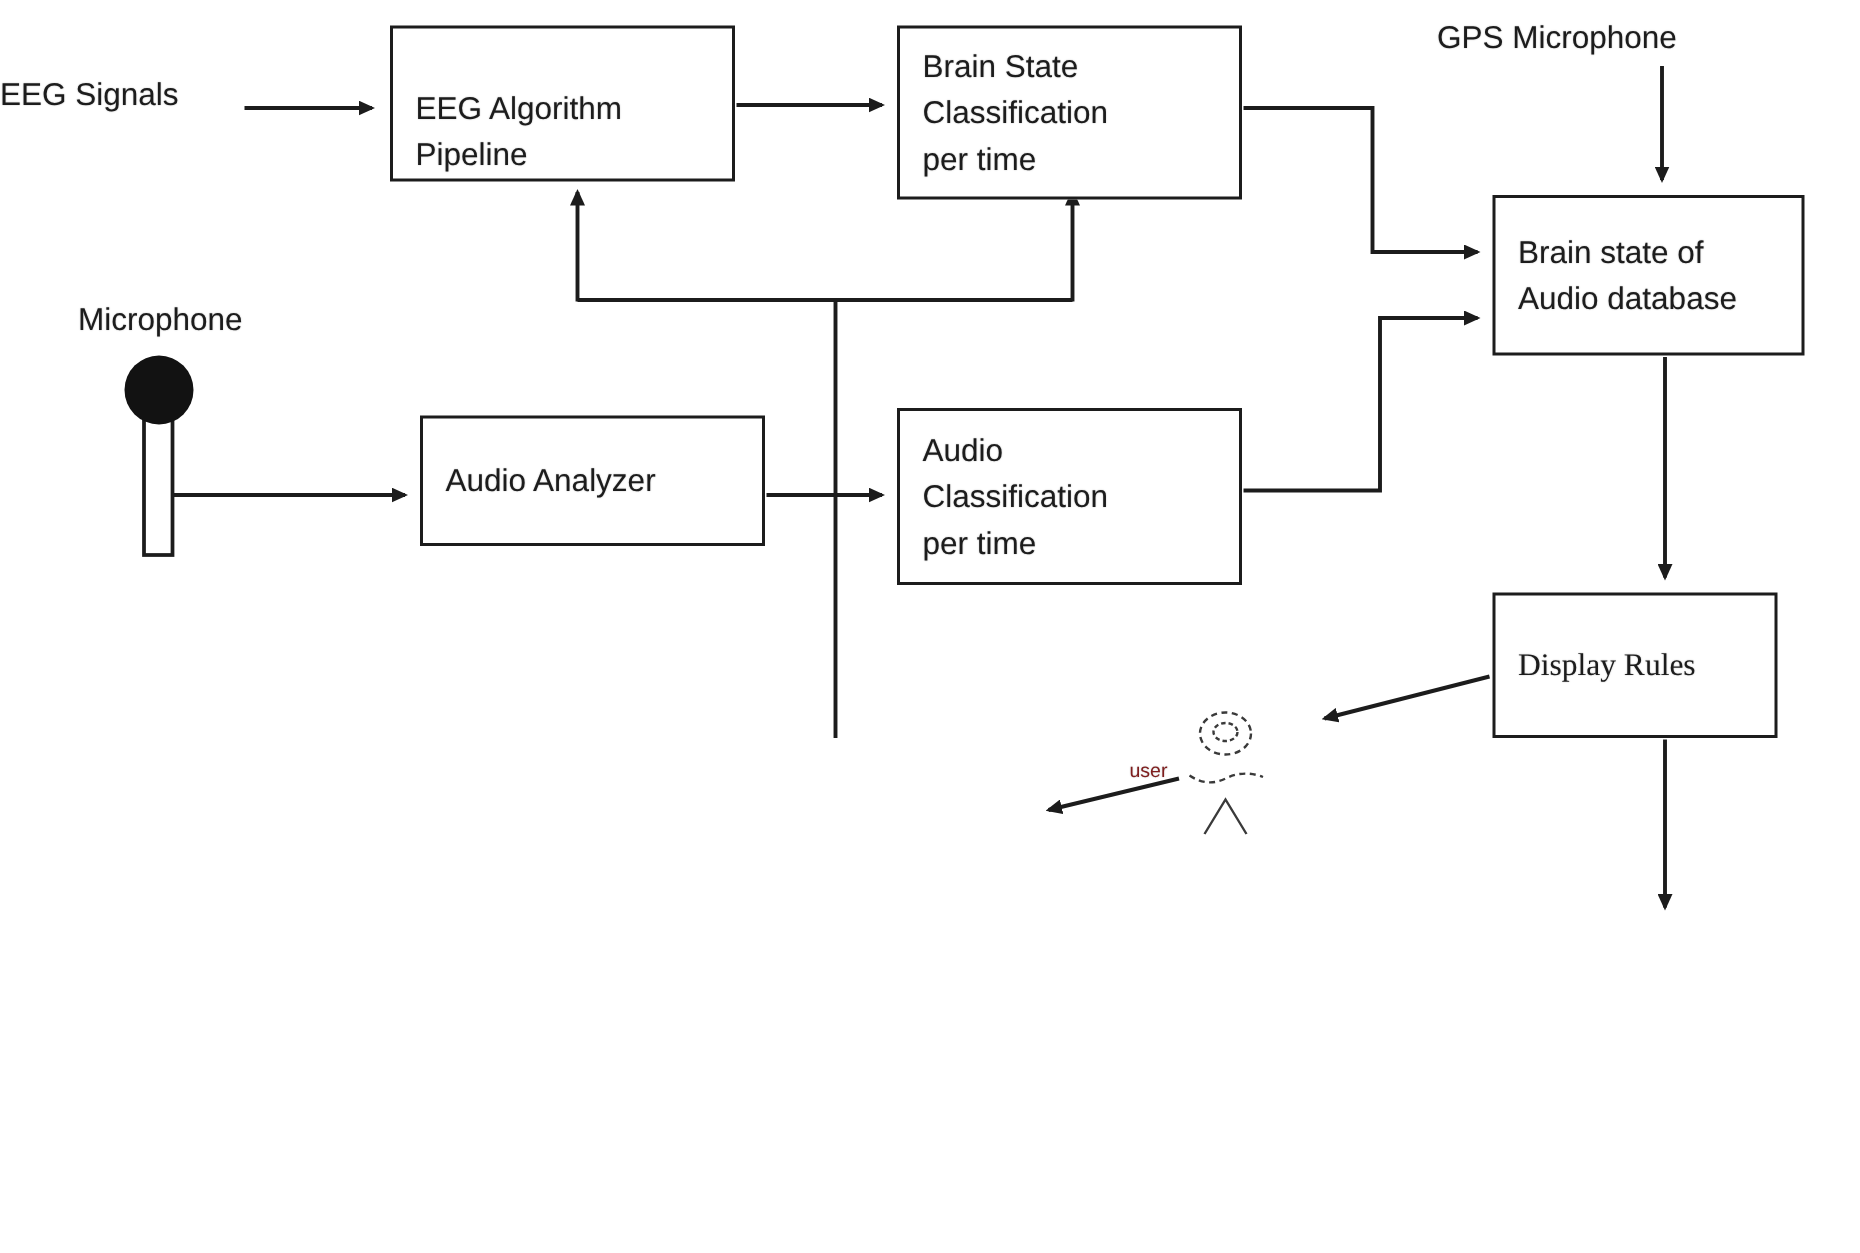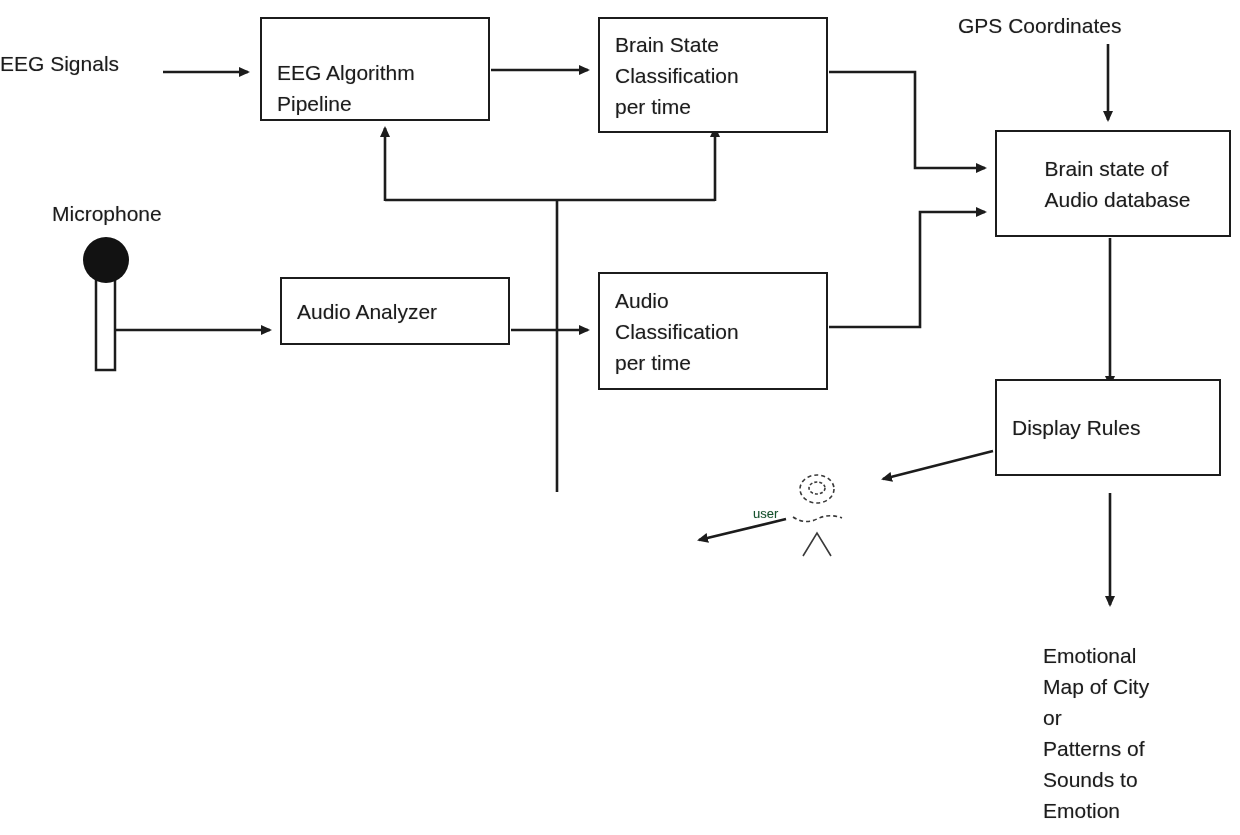--- a/index.html
+++ b/index.html
@@ -42,31 +42,31 @@
   .label {
     position: absolute;
     font-size: 21px;
     line-height: 31px;
     white-space: pre-line;
     text-shadow: 0 0 1px rgba(20,20,20,0.35);
   }
   .label-small {
     position: absolute;
     font-size: 13px;
-    color: #14532d;
+    color: #7f1d1d;
     text-shadow: 0 0 1px rgba(20,20,20,0.3);
   }
 
   
   #box-eeg-pipeline            { left: 260px; top: 17px;  width: 230px; height: 104px; align-items: flex-end; }
   #box-brain-classification    { left: 598px; top: 17px;  width: 230px; height: 116px; }
-  #box-audio-analyzer          { left: 280px; top: 277px; width: 230px; height: 68px;  }
+  #box-audio-analyzer          { left: 280px; top: 277px; width: 230px; height: 87px;  }
   #box-audio-classification    { left: 598px; top: 272px; width: 230px; height: 118px; }
-  #box-brain-state-db          { left: 995px; top: 130px; width: 236px; height: 107px; justify-content: center; }
-  #box-display-rules           { left: 995px; top: 379px; width: 226px; height: 97px;  }
+  #box-brain-state-db          { left: 995px; top: 130px; width: 208px; height: 107px; }
+  #box-display-rules           { left: 995px; top: 395px; width: 190px; height: 97px; font-family: Liberation Serif, serif;  }
   #box-manual-override         { left: 457px; top: 492px; width: 230px; height: 105px; }
 
   
   #label-eeg-signals     { left: 0;    top: 48px;  }
   #label-gps-coordinates { left: 958px;  top: 10px;  }
   #label-microphone      { left: 52px;   top: 198px; }
   #label-output          { left: 1043px; top: 640px; }
   #label-user            { left: 753px;  top: 506px; }
 </style>
 </head>
@@ -106,28 +106,22 @@
 
     <g stroke="#3a3a3a" fill="none" stroke-width="1.6">
       <ellipse cx="817" cy="489" rx="17" ry="14" stroke-dasharray="4 3"></ellipse>
       <ellipse cx="817" cy="488" rx="8" ry="6" stroke-dasharray="3 2"></ellipse>
       <path d="M793,517 q 12,8 24,2 q 12,-6 25,-1" stroke-dasharray="4 3"></path>
       <path d="M803,556 L817,533 L831,556"></path>
     </g>
   </svg>
 
   <div class="label" id="label-eeg-signals">EEG Signals</div>
-  <div class="label" id="label-gps-coordinates">GPS Coordinates</div>
+  <div class="label" id="label-gps-coordinates">GPS Microphone</div>
   <div class="label" id="label-microphone">Microphone</div>
-  <div class="label" id="label-output">Emotional
-Map of City
-or
-Patterns of
-Sounds to
-Emotion</div>
   <div class="label-small" id="label-user">user</div>
 
   <div class="box" id="box-eeg-pipeline">
     <span class="box-label">EEG Algorithm
 Pipeline</span>
   </div>
 
   <div class="box" id="box-brain-classification">
     <span class="box-label">Brain State
 Classification

